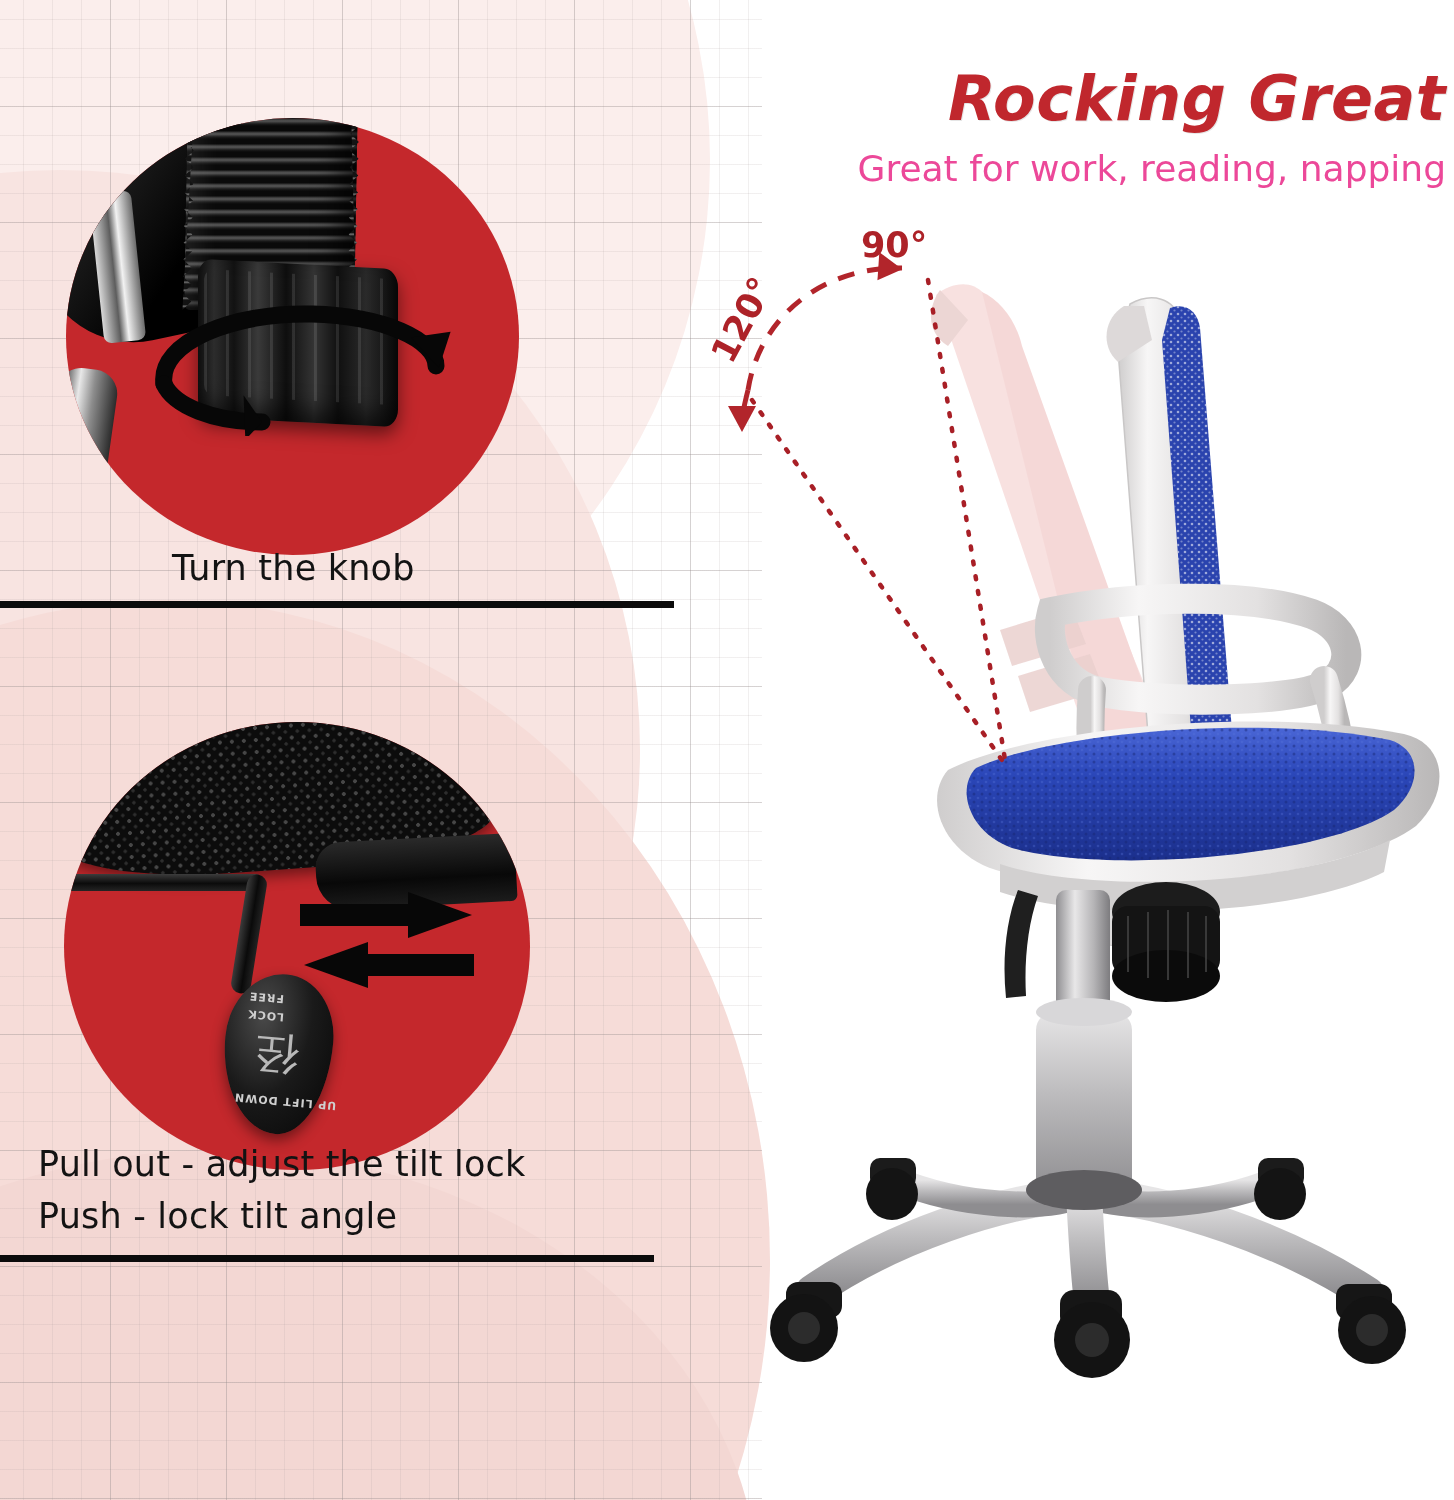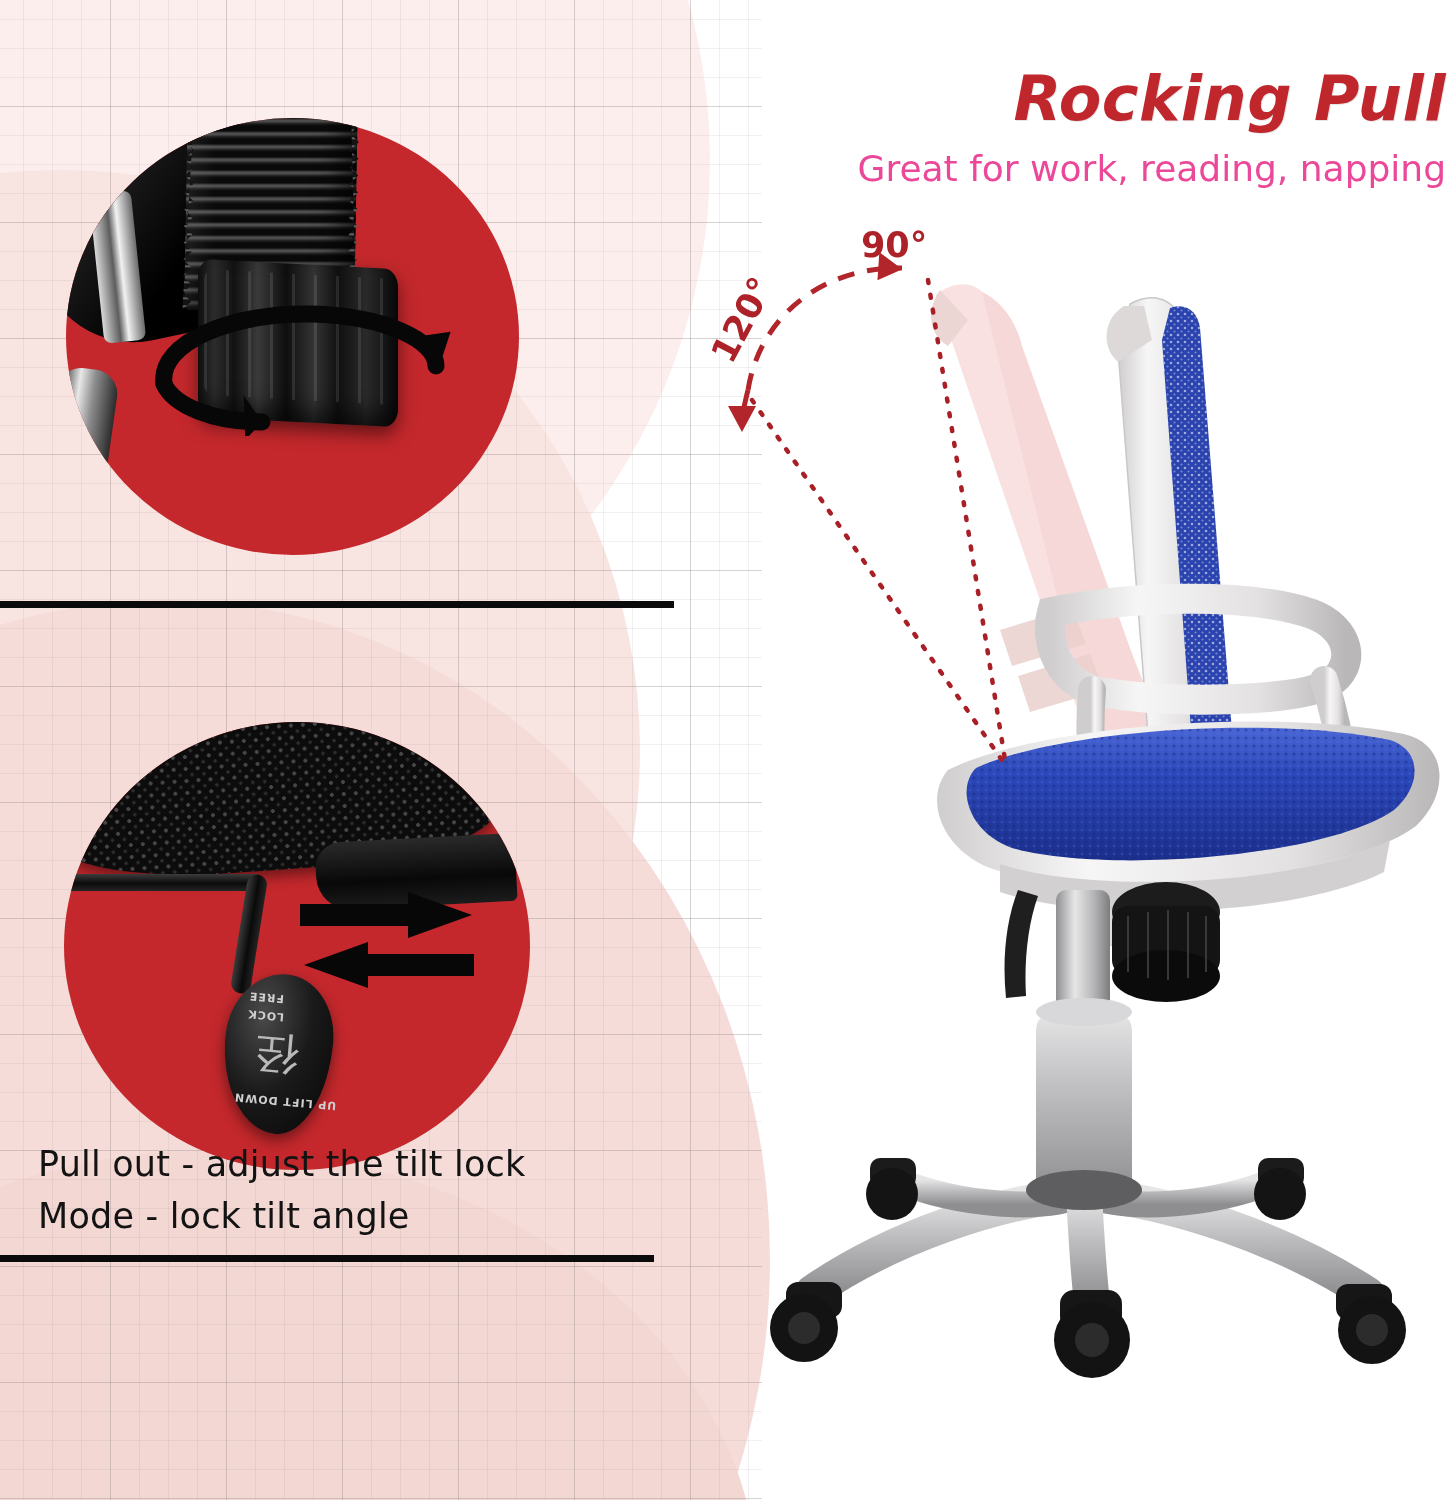--- a/index.html
+++ b/index.html
@@ -242,24 +242,25 @@
       <g>
         <rect x="60" y="64" width="118" height="22" fill="#070707"></rect>
         <polygon points="72,52 8,75 72,98" fill="#070707"></polygon>
       </g>
     </svg>
   </div>
 
   <div class="rule rule-1"></div>
   <div class="rule rule-2"></div>
 
+  <div class="caption cap-knob">Turn the knob</div>
   <div class="caption cap-pull">Pull out - adjust the tilt lock</div>
-  <div class="caption cap-push">Mode - lock tilt angle</div>
-
-  <div class="headline">Rocking Pull</div>
+  <div class="caption cap-push">Push - lock tilt angle</div>
+
+  <div class="headline">Rocking Great</div>
   <div class="subhead">Great for work, reading, napping</div>
 
   <svg class="chair-wrap" viewBox="0 0 754 1190">
     <defs>
       <linearGradient id="frameG" x1="0" y1="0" x2="1" y2="0">
         <stop offset="0%" stop-color="#cfcdcd"></stop>
         <stop offset="30%" stop-color="#f7f6f6"></stop>
         <stop offset="70%" stop-color="#e3e1e1"></stop>
         <stop offset="100%" stop-color="#b9b7b7"></stop>
       </linearGradient>

